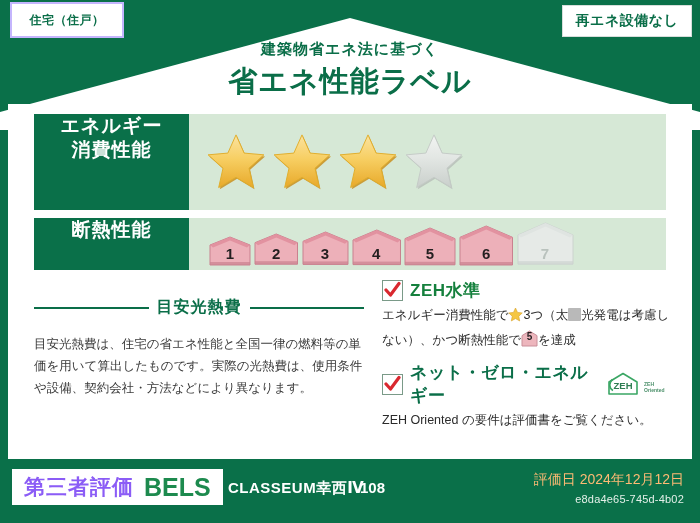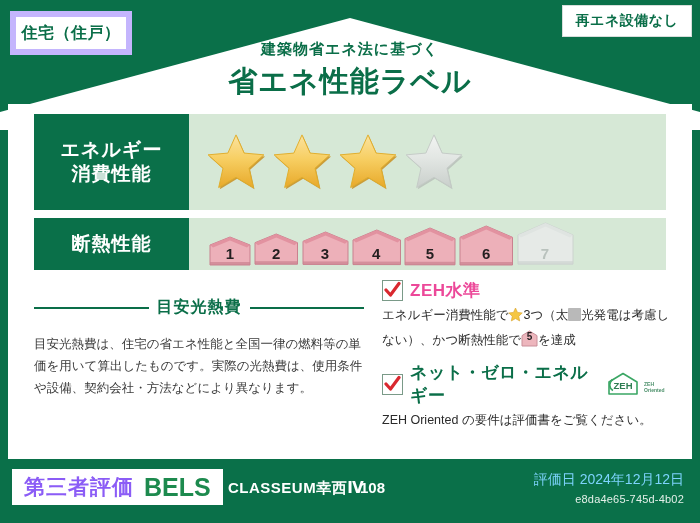--- a/index.html
+++ b/index.html
@@ -20,22 +20,22 @@
   }
   .roof-white svg{display:block;}
 
   
   .corner-badge{
     position:absolute;background:#ffffff;
     color:#0a6e48;font-weight:bold;
     display:flex;align-items:center;justify-content:center;
     letter-spacing:.5px;
   }
-  #badge-dwelling{left:10px;top:11px;width:110px;height:32px;font-size:16px;
-    border:6px solid #c4b5fd;}
+  #badge-dwelling{left:10px;top:2px;width:110px;height:32px;font-size:12px;
+    border:2px solid #c4b5fd;}
   #badge-renewable{right:8px;top:5px;width:128px;height:30px;font-size:14px;
     border:1px solid #d7dedb;}
 
   
   .title-wrap{position:absolute;left:0;top:40px;width:700px;text-align:center;}
   .title-sub{font-size:15px;font-weight:bold;color:#0a6e48;letter-spacing:1px;}
   .title-main{font-size:29px;font-weight:bold;color:#0a6e48;letter-spacing:1px;
     margin-top:3px;}
 
   
@@ -47,21 +47,21 @@
   
   .perf-row{
     position:absolute;left:26px;display:flex;align-items:stretch;
     background:#d6e8d6;width:632px;
   }
   #row-energy{top:10px;height:96px;}
   #row-insul{top:114px;height:52px;}
 
   .perf-key{
     background:#0a7049;color:#ffffff;font-weight:bold;
-    display:flex;flex-direction:column;align-items:center;justify-content:center;
+    display:flex;flex-direction:column;align-items:center;
     width:155px;flex:none;line-height:1.25;letter-spacing:1px;
   }
   #row-energy .perf-key{font-size:19px;}
   #row-insul  .perf-key{font-size:19px;}
 
   .perf-val{flex:1;display:flex;align-items:center;padding-left:16px;}
 
   
   .stars{display:flex;align-items:center;gap:4px;}
   .star{width:62px;height:62px;display:block;}
@@ -101,21 +101,21 @@
   }
 
   
   .check-block{margin-bottom:10px;}
   .check-line{display:flex;align-items:center;gap:7px;}
   .checkbox{
     width:19px;height:19px;flex:none;border:1.6px solid #7a9a88;
     background:#fff;position:relative;
   }
   .checkbox svg{position:absolute;left:1px;top:0px;}
-  .check-title{font-size:17px;font-weight:bold;color:#ec4899;letter-spacing:.5px;}
+  .check-title{font-size:17px;font-weight:bold;color:#15803d;letter-spacing:.5px;}
   .check-title.dark{color:#0a6e48;}
   .check-body{font-size:12.5px;color:#2b2b2b;line-height:1.72;margin-top:3px;}
 
   .inline-star{display:inline-block;vertical-align:-3px;}
   .inline-badge{
     display:inline-block;vertical-align:-3px;position:relative;
     width:17px;height:17px;
   }
   .inline-badge .num{
     position:absolute;left:0;right:0;bottom:1px;text-align:center;
@@ -140,21 +140,21 @@
 
   .project-name{
     position:absolute;left:228px;top:18px;color:#ffffff;
     font-size:15px;font-weight:bold;letter-spacing:.5px;
   }
   .project-unit{
     position:absolute;left:360px;top:18px;color:#ffffff;
     font-size:15px;font-weight:bold;
   }
   .eval-date{
-    position:absolute;right:16px;top:10px;color:#7dd3fc;font-size:14px;
+    position:absolute;right:16px;top:10px;color:#fdba74;font-size:14px;
     text-align:right;
     padding-left:24px;
   }
   .eval-id{
     position:absolute;right:16px;top:32px;color:#e4f0e9;font-size:11px;
     text-align:right;letter-spacing:.2px;
   }
 </style>
 </head>
 <body>

